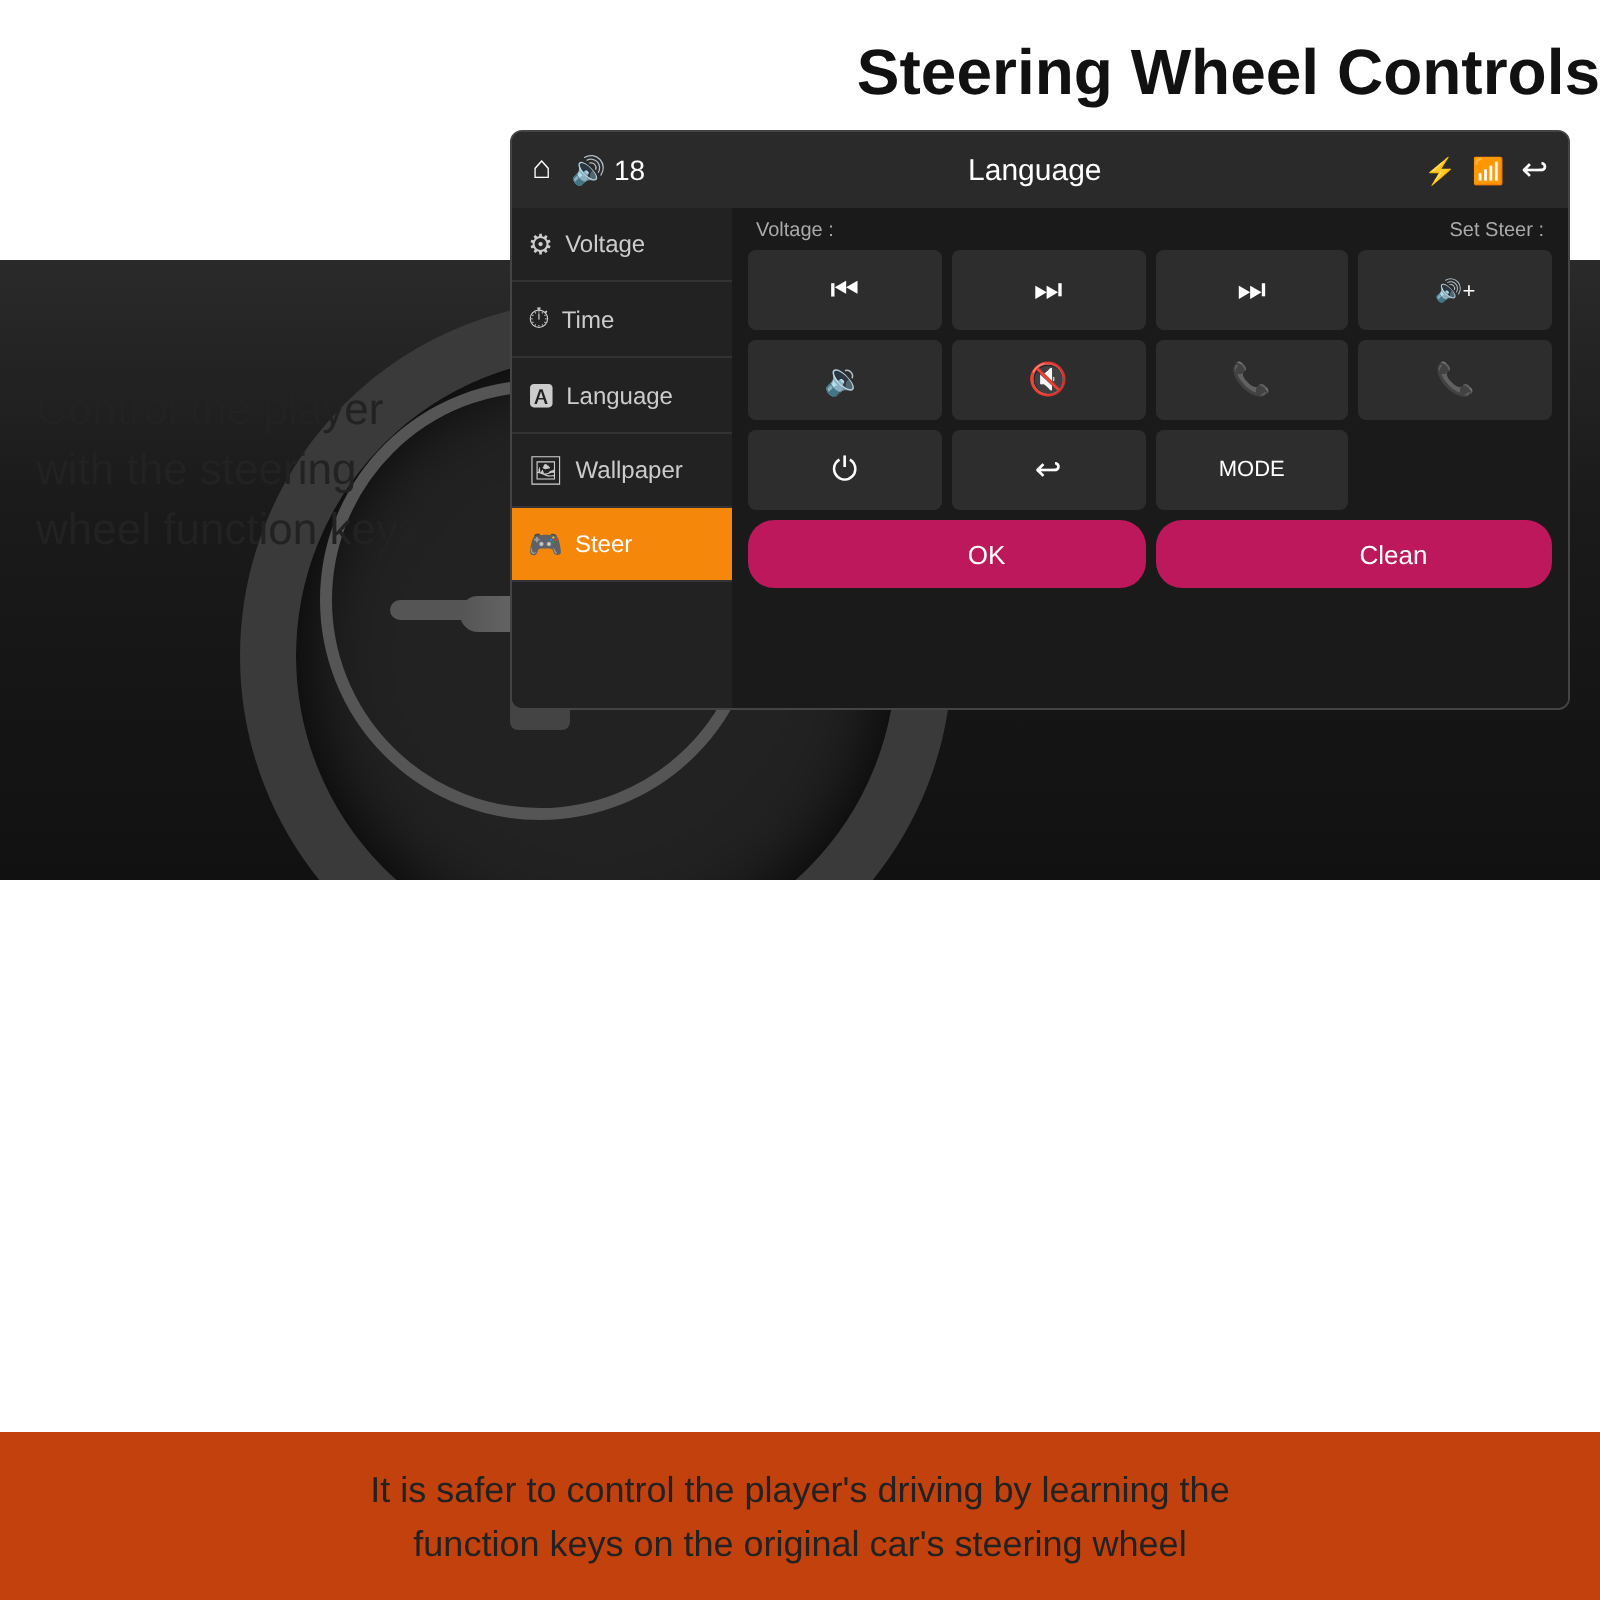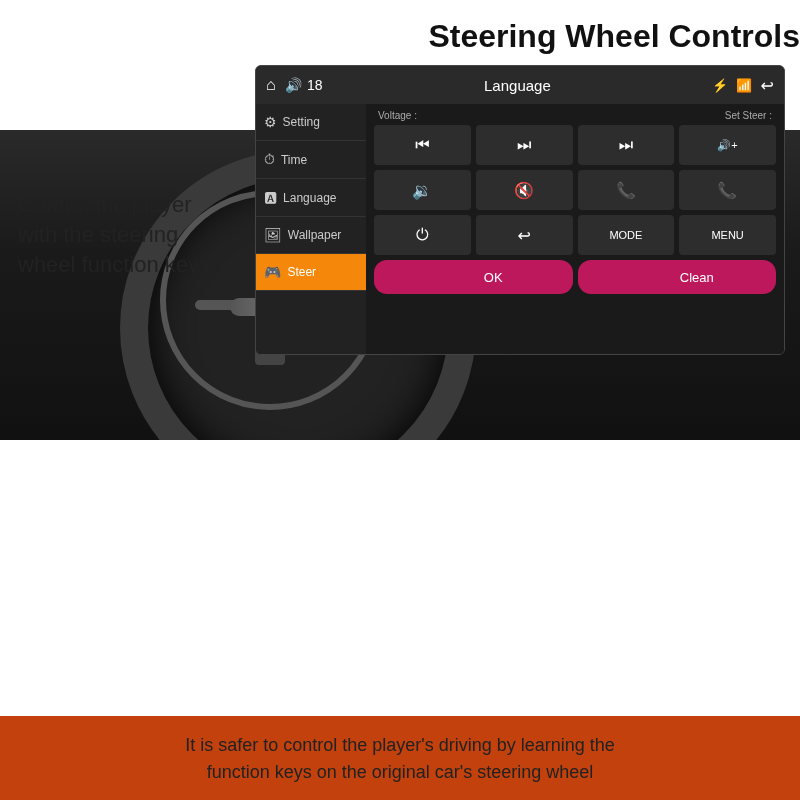--- a/index.html
+++ b/index.html
@@ -262,21 +262,21 @@
         <span>📶</span>
         <span class="back-btn">↩</span>
       </div>
     </div>
 
     <div class="content-area">
 
       <div class="sidebar">
         <div class="sidebar-item">
           <span class="sidebar-icon">⚙</span>
-          <span>Setting</span>
+          <span>Voltage</span>
         </div>
         <div class="sidebar-item">
           <span class="sidebar-icon">⏱</span>
           <span>Time</span>
         </div>
         <div class="sidebar-item">
           <span class="sidebar-icon">🅰</span>
           <span>Language</span>
         </div>
         <div class="sidebar-item">
@@ -302,21 +302,20 @@
           <button class="ctrl-btn text-btn">🔊+</button>
 
           <button class="ctrl-btn">🔉</button>
           <button class="ctrl-btn">🔇</button>
           <button class="ctrl-btn green">📞</button>
           <button class="ctrl-btn red">📞</button>
 
           <button class="ctrl-btn">⏻</button>
           <button class="ctrl-btn">↩</button>
           <button class="ctrl-btn text-btn">MODE</button>
-          <button class="ctrl-btn text-btn">MENU</button>
         </div>
 
         <div class="bottom-row">
           <button class="bottom-btn">OK</button>
           <button class="bottom-btn">Clean</button>
         </div>
       </div>
     </div>
   </div>
 </div>

